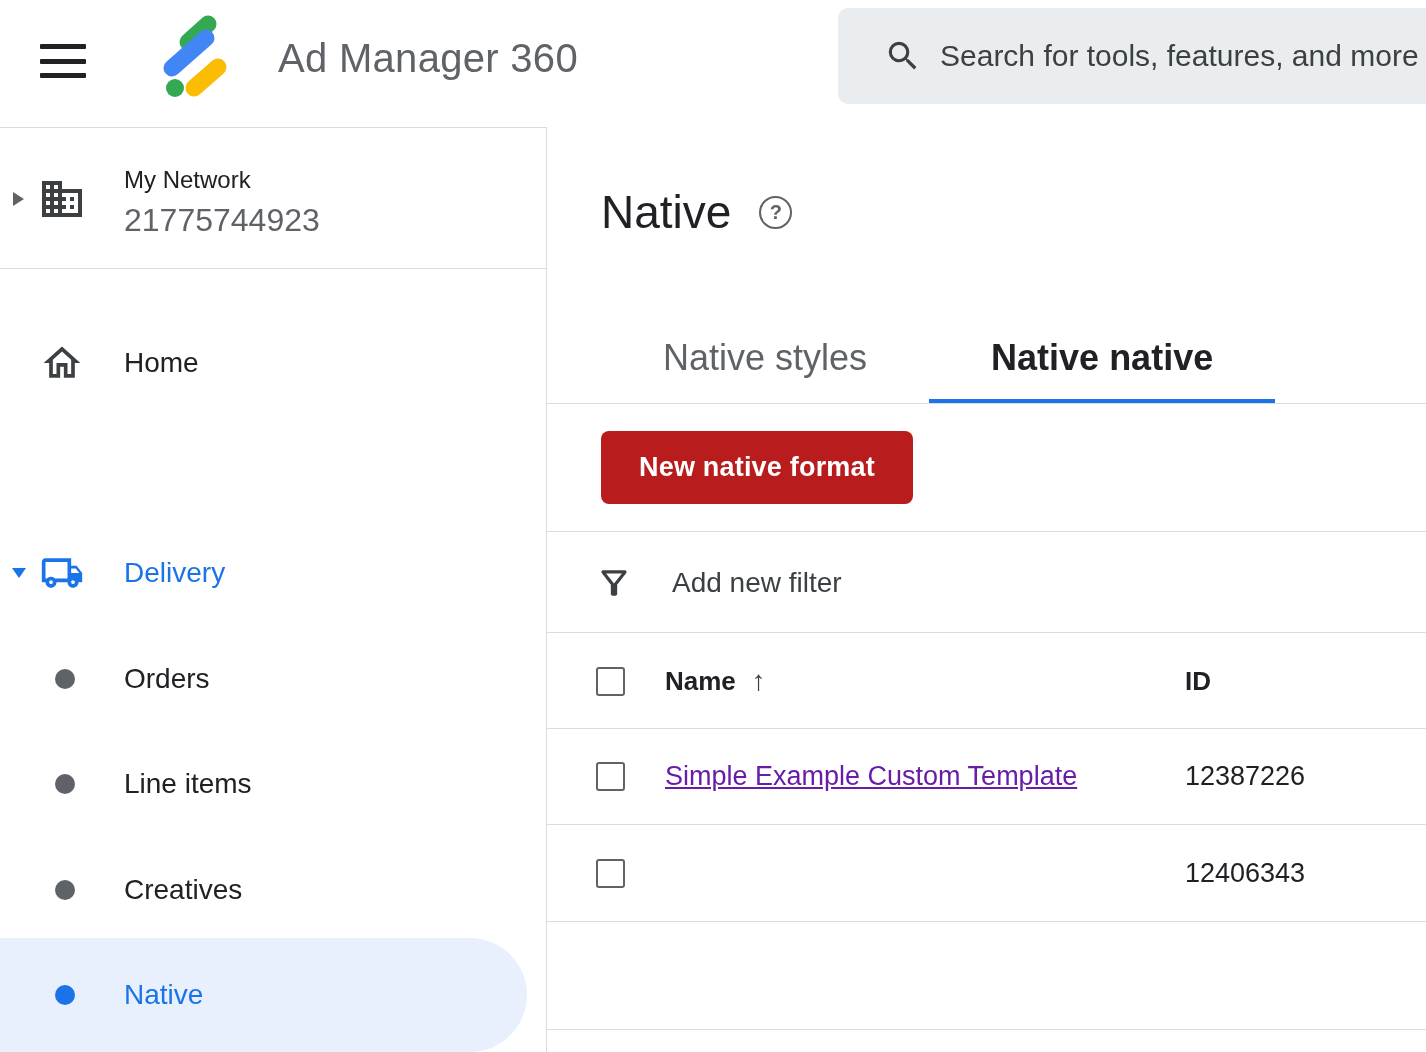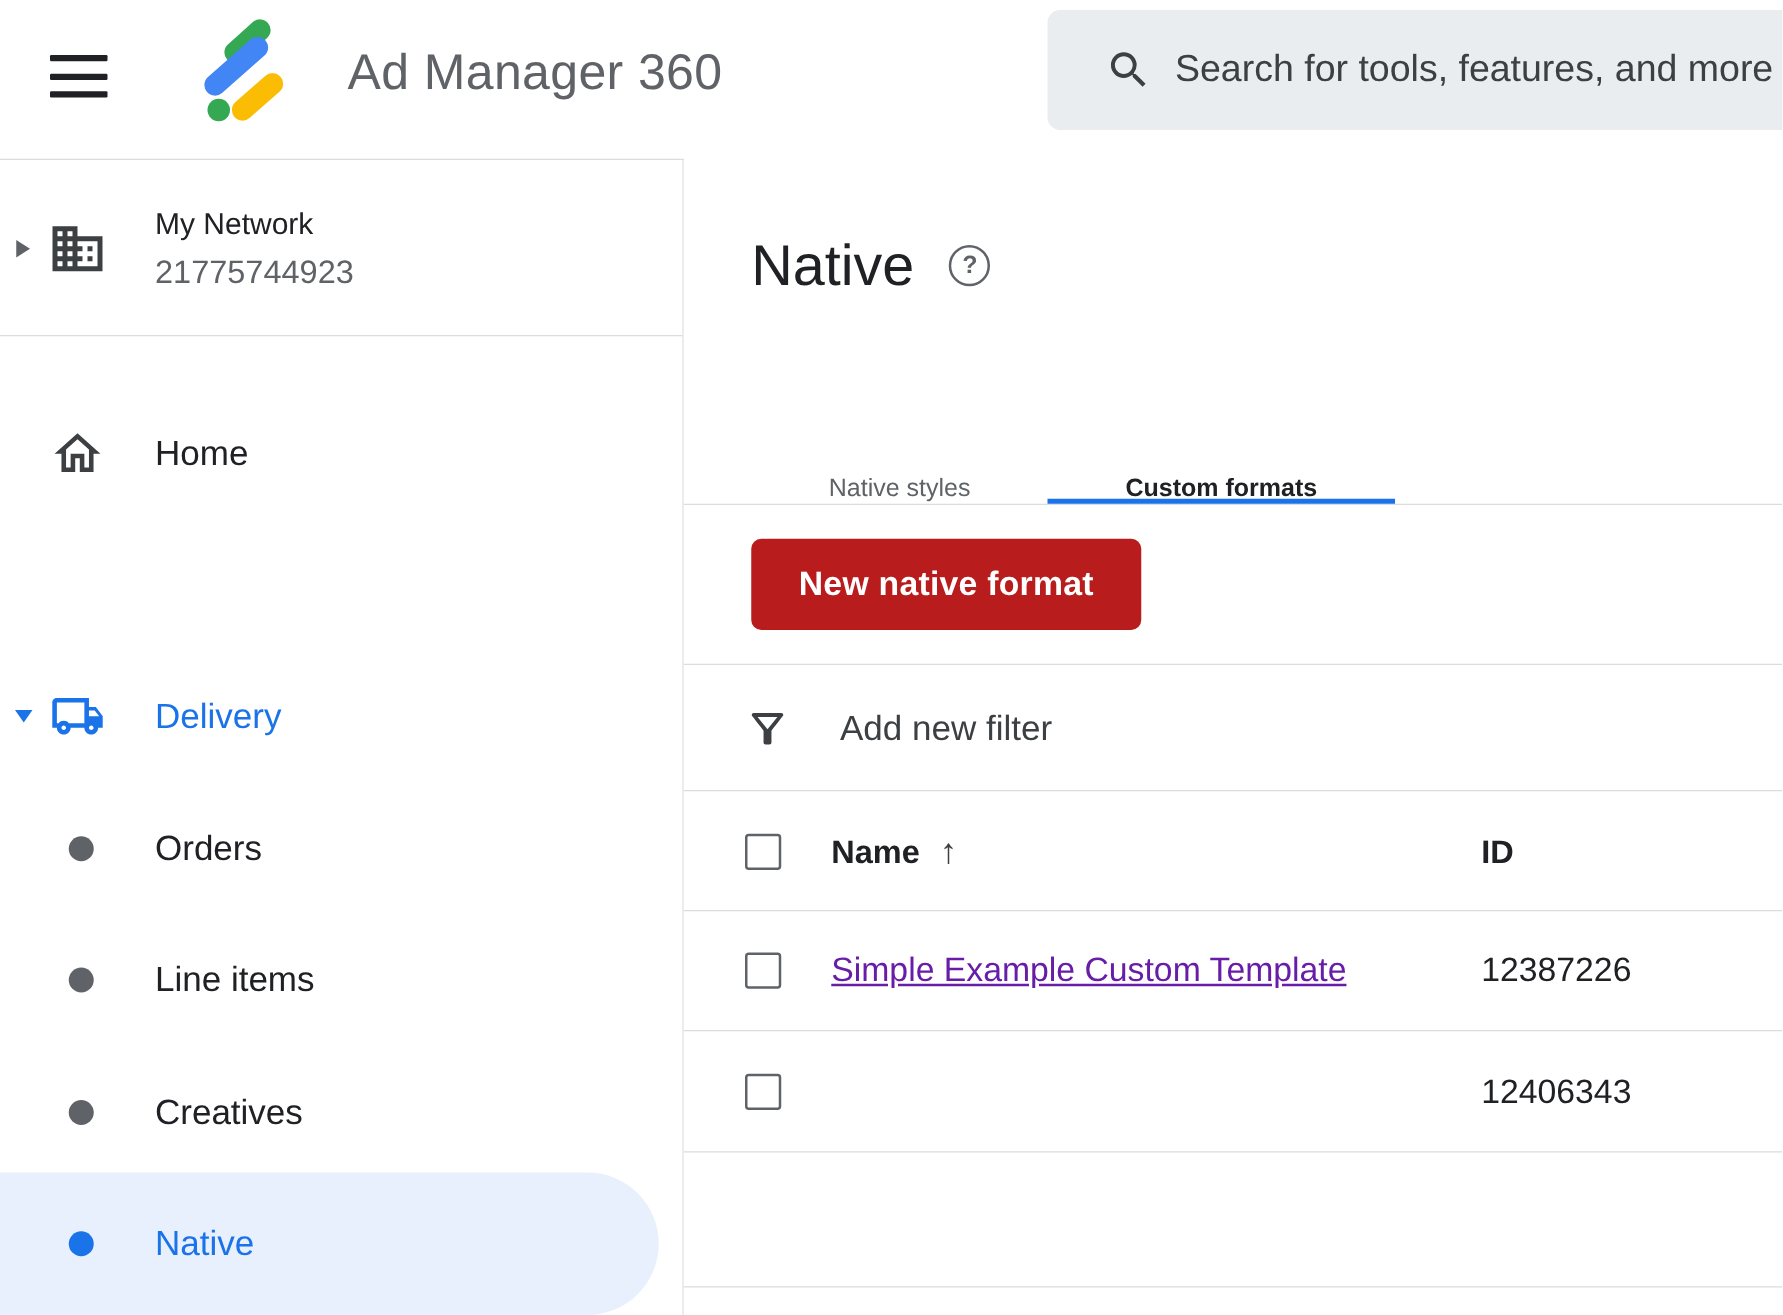--- a/index.html
+++ b/index.html
@@ -17,21 +17,21 @@
   .search-input { margin-left:18px; width:510px; background:transparent; border:none; outline:none; font-size:30px; color:#202124; font-family:"Liberation Sans", sans-serif; }
   .search-input::placeholder { color:#3c4043; opacity:1; }
 
   
   .sidebar { position:absolute; left:0; top:127px; width:547px; height:925px; border-right:1px solid #dadce0; border-top:1px solid #dadce0; background:#fff; }
   .network-row { position:relative; height:141px; border-bottom:1px solid #dadce0; cursor:pointer; }
   .chev-right { position:absolute; left:13px; top:64px; width:0; height:0; border-left:11px solid #5f6368; border-top:7px solid transparent; border-bottom:7px solid transparent; }
   .net-icon { position:absolute; left:38px; top:47px; width:48px; height:48px; }
   .net-text { position:absolute; left:124px; top:38px; }
   .net-name { font-size:24px; color:#202124; }
-  .net-id { font-size:26px; color:#5f6368; margin-top:8px; }
+  .net-id { font-size:32px; color:#5f6368; margin-top:8px; }
 
   .nav-item { position:absolute; left:0; width:638px; height:56px; display:flex; align-items:center; cursor:pointer; }
   .nav-item .nav-icon { width:44px; height:44px; margin-left:40px; flex:0 0 auto; }
   .nav-item .nav-label { margin-left:40px; font-size:28px; color:#202124; white-space:nowrap; }
   .nav-item .exp { position:absolute; left:12px; }
   .tri-right { width:0; height:0; border-left:10px solid #5f6368; border-top:7px solid transparent; border-bottom:7px solid transparent; }
   .tri-down { width:0; height:0; border-top:10px solid #1a73e8; border-left:7px solid transparent; border-right:7px solid transparent; }
   .notif-dot { width:13px; height:13px; border-radius:50%; background:#1a73e8; margin-left:14px; transform:translateY(-10px); }
   .sub-item .dot { width:20px; height:20px; border-radius:50%; background:#5f6368; margin-left:55px; flex:0 0 auto; }
   .sub-item .nav-label { margin-left:49px; }
@@ -41,21 +41,21 @@
   .nav-native .dot { background:#1a73e8; }
   .nav-native .nav-label, .nav-delivery .nav-label { color:#1a73e8; }
 
   
   .main { position:absolute; left:547px; top:127px; width:879px; height:925px; background:#fff; }
   .title-row { position:absolute; left:54px; top:58px; display:flex; align-items:center; }
   .page-title { font-size:46px; color:#202124; }
   .help { margin-left:28px; width:33px; height:33px; border:2.5px solid #5f6368; border-radius:50%; display:flex; align-items:center; justify-content:center; font-size:20px; font-weight:bold; color:#5f6368; cursor:pointer; }
 
   .tabs { position:absolute; left:0; top:210px; width:879px; height:67px; border-bottom:1px solid #dadce0; display:flex; padding-left:54px; }
-  .tab { position:relative; padding:0 62px; display:flex; align-items:flex-end; font-size:20px; color:#5f6368; cursor:pointer; }
+  .tab { position:relative; padding:0 62px; display:flex; align-items:flex-start; font-size:36px; color:#5f6368; cursor:pointer; }
   .tab.active { color:#202124; font-weight:bold; }
   .tab.active::after { content:""; position:absolute; left:0; right:0; bottom:0; height:4px; background:#1a73e8; }
 
   .button-section { position:absolute; left:0; top:277px; width:879px; height:128px; border-bottom:1px solid #dadce0; }
   .primary-btn { position:absolute; left:54px; top:27px; height:73px; padding:0 38px; background:#b91c1c; color:#fff; border:none; border-radius:8px; font-size:27px; font-weight:bold; letter-spacing:.2px; font-family:"Liberation Sans", sans-serif; cursor:pointer; }
 
   .filter-section { position:absolute; left:0; top:406px; width:879px; height:100px; border-bottom:1px solid #dadce0; display:flex; align-items:center; cursor:pointer; }
   .funnel { margin-left:48px; width:38px; height:38px; flex:0 0 auto; }
   .filter-label { margin-left:39px; font-size:28px; color:#3c4043; }
 
@@ -166,21 +166,21 @@
       <span class="help">
         <span>?</span>
       </span>
     </div>
 
     <div class="tabs">
       <div class="tab">
         <span>Native styles</span>
       </div>
       <div class="tab active">
-        <span>Custom formats</span>
+        <span>Native native</span>
       </div>
     </div>
 
     <div class="button-section">
       <button class="primary-btn">New native format</button>
     </div>
 
     <div class="filter-section">
       <span class="funnel">
         <svg viewBox="0 0 24 24" width="38" height="38">

